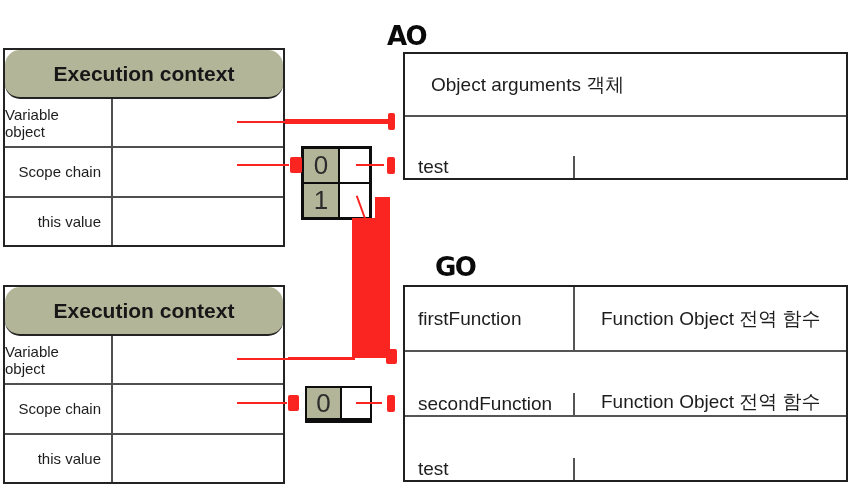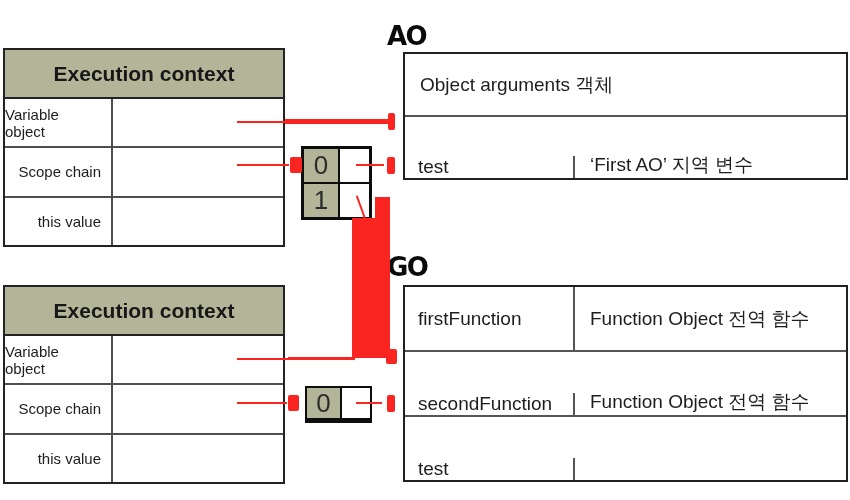--- a/index.html
+++ b/index.html
@@ -11,55 +11,55 @@
   .ec{
     position:absolute;left:3px;width:282px;height:199px;
     border:2px solid #232323;background:#fff;box-sizing:border-box;
     display:flex;flex-direction:column;
   }
   .ec-top{top:48px;}
   .ec-bottom{top:285px;}
   .ec-header{
     flex:0 0 47px;background:#b3b598;border-bottom:2px solid #232323;
     display:flex;align-items:center;justify-content:center;
-    font-size:21px;font-weight:600;color:#171717;
+    font-size:21px;font-weight:600;color:#171717;border-radius:15px;
   }
   .ec-row{flex:1 1 0;display:flex;min-height:0;}
   .ec-row + .ec-row{border-top:2px solid #4f4f4f;}
   .ec-rowlabel{
     flex:0 0 108px;border-right:2px solid #4f4f4f;box-sizing:border-box;
     display:flex;align-items:center;justify-content:flex-end;
     padding-right:10px;font-size:15px;
   }
   .ec-rowvalue{flex:1 1 auto;background:#fff;}
 
   
   .obj-label{
     position:absolute;left:387px;font-size:26px;font-weight:900;
     letter-spacing:-1.5px;color:#0a0a0a;
     font-family:"DejaVu Sans", sans-serif;
   }
   .ao-label{top:21px;}
-  .go-label{top:252px;}
+  .go-label{top:252px;margin-left:48px;}
 
   
   .vt{
     position:absolute;left:403px;width:445px;
     border:2px solid #202020;background:#fff;box-sizing:border-box;
     display:flex;flex-direction:column;
   }
   .vt-ao{top:52px;height:128px;}
   .vt-go{top:285px;height:197px;}
   .vt-row{flex:1 1 0;display:flex;min-height:0;}
   .vt-row + .vt-row{border-top:2px solid #555;align-items:flex-end;}
   .vt-key{
     flex:0 0 170px;border-right:2px solid #555;box-sizing:border-box;
     display:flex;align-items:center;padding-left:13px;font-size:19px;
   }
-  .vt-val{flex:1 1 auto;display:flex;align-items:center;padding-left:15px;font-size:19px;}
+  .vt-val{flex:1 1 auto;display:flex;align-items:center;padding-left:26px;font-size:19px;}
 
   
   .scope2{
     position:absolute;left:301px;top:146px;width:71px;height:74px;
     border:3px solid #0d0d0d;box-sizing:border-box;background:#fff;
     display:flex;flex-direction:column;
   }
   .s2row{flex:1 1 0;display:flex;min-height:0;}
   .s2row + .s2row{border-top:2px solid #0d0d0d;}
   .s-num{
@@ -149,21 +149,20 @@
     <div class="s-val"></div>
   </div>
 
   <div class="obj-label ao-label">AO</div>
   <div class="vt vt-ao">
     <div class="vt-row">
       <div class="vt-val">Object arguments 객체</div>
     </div>
     <div class="vt-row">
       <div class="vt-key">test</div>
-      <div class="vt-val">‘First AO’ 지역 변수</div>
     </div>
   </div>
 
   <div class="obj-label go-label">GO</div>
   <div class="vt vt-go">
     <div class="vt-row">
       <div class="vt-key">firstFunction</div>
       <div class="vt-val">Function Object 전역 함수</div>
     </div>
     <div class="vt-row">

